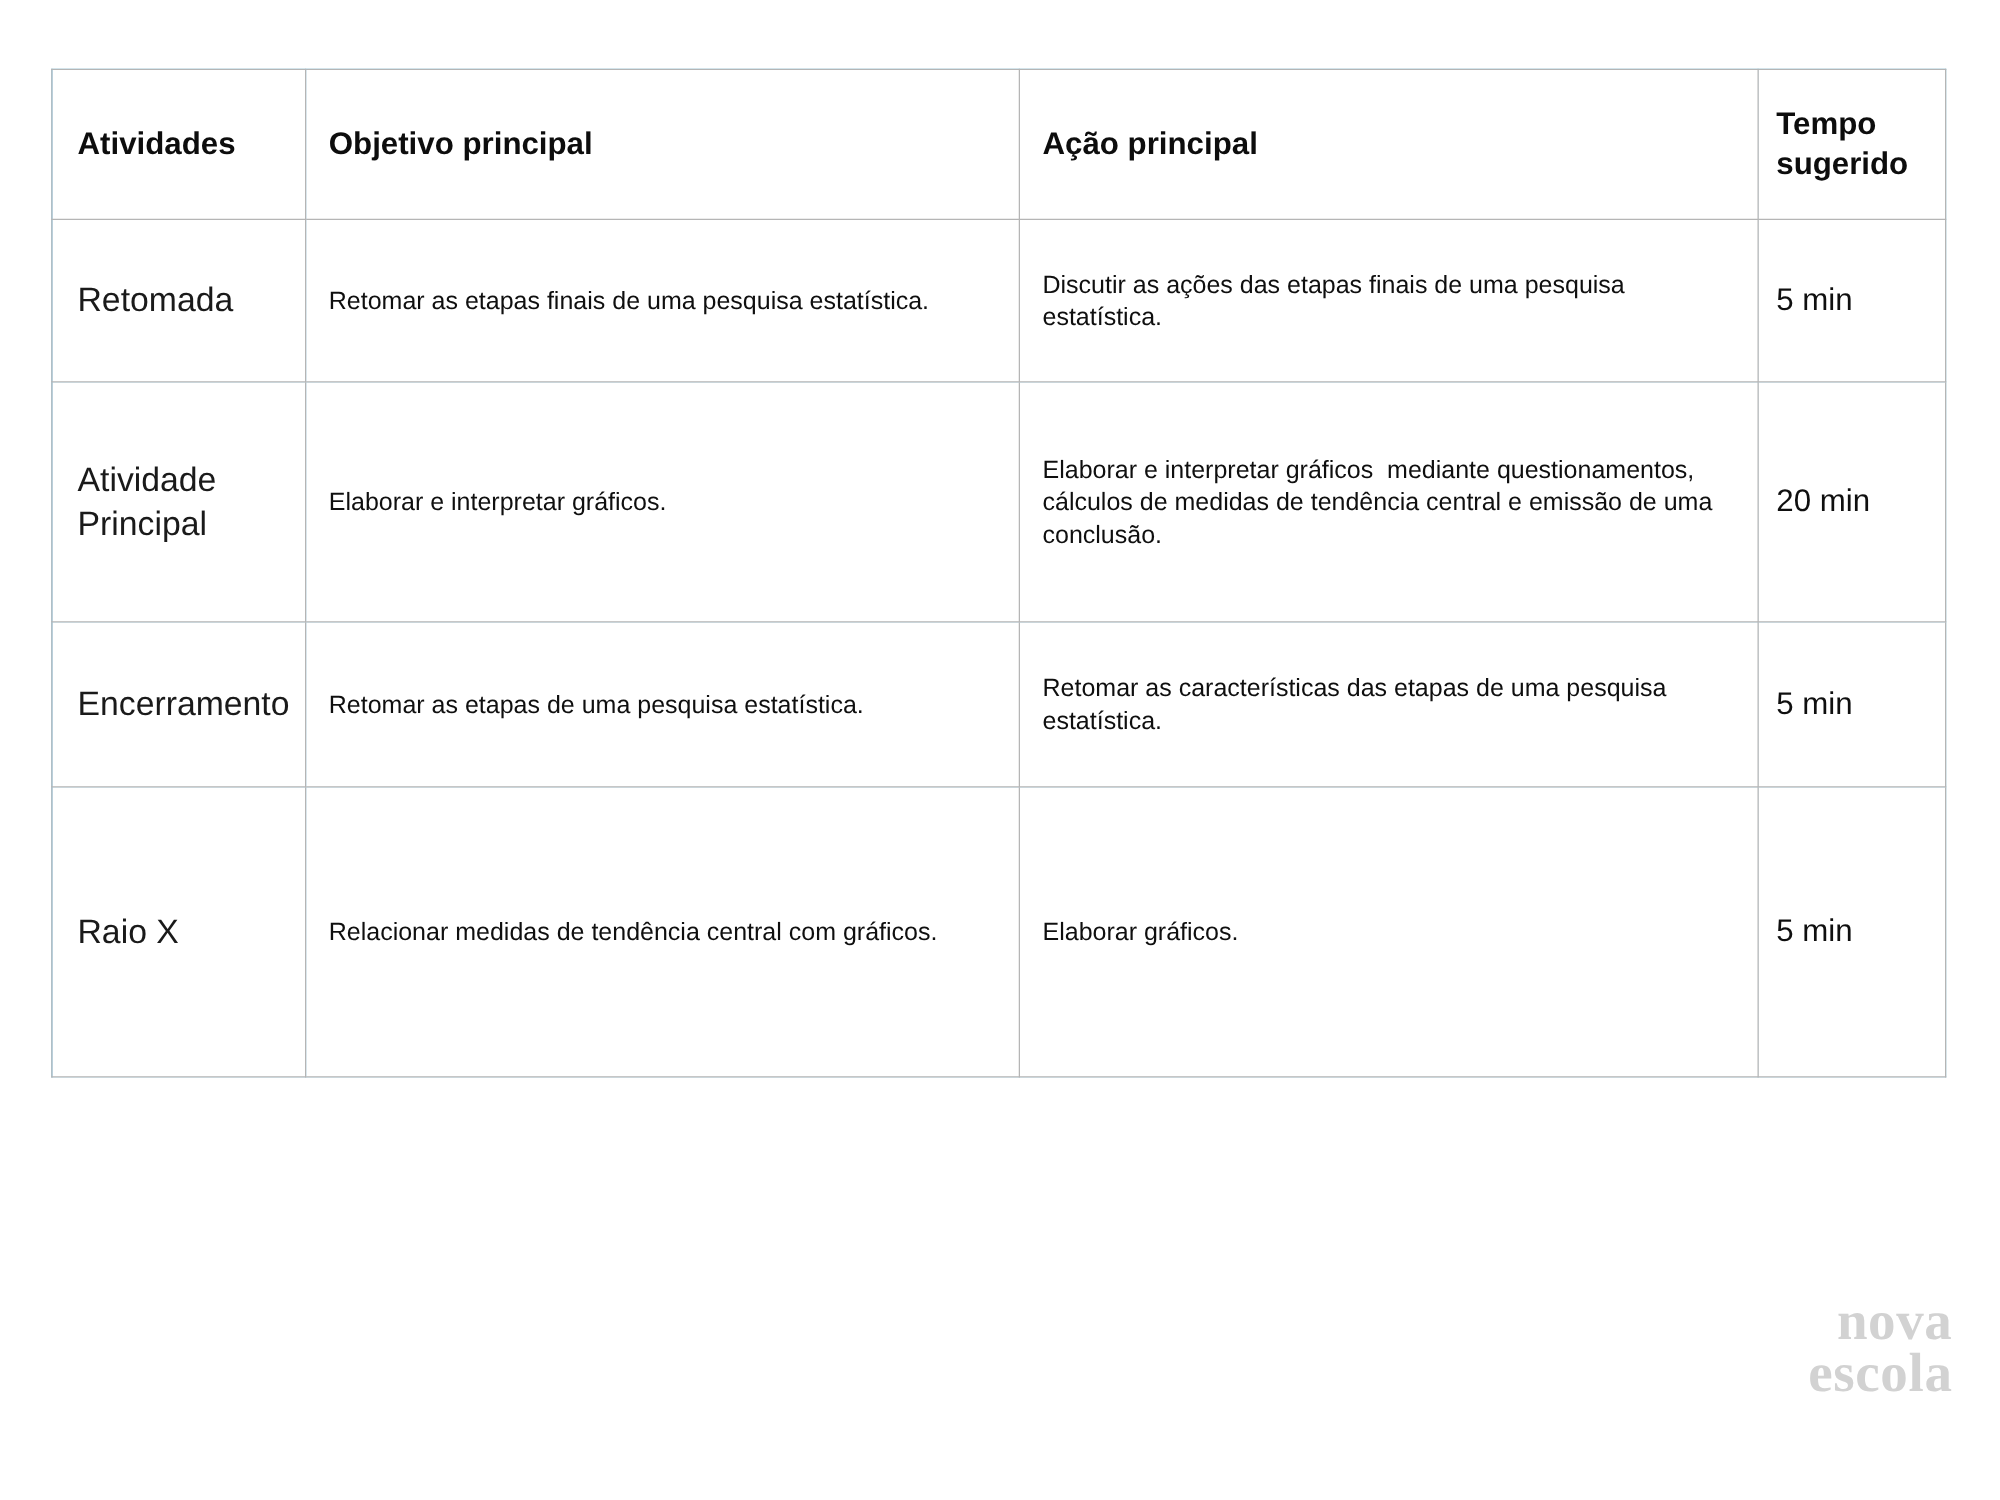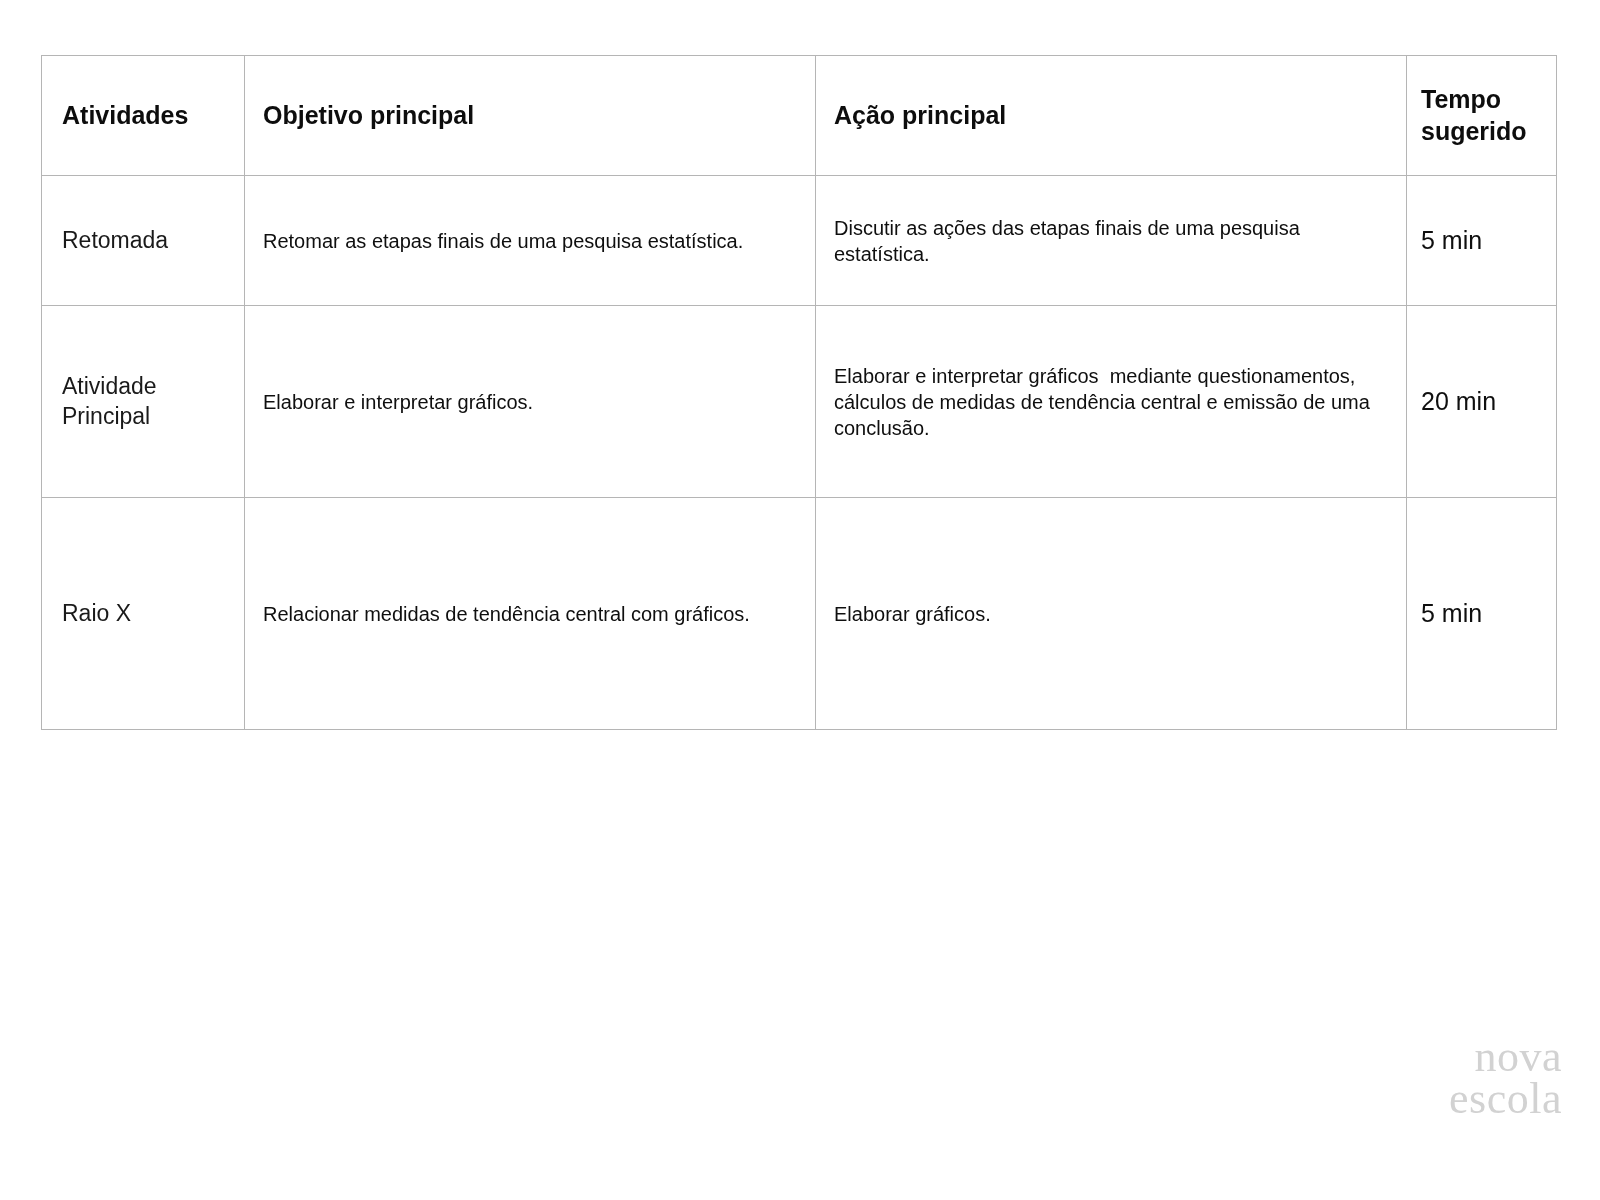--- a/index.html
+++ b/index.html
@@ -61,21 +61,21 @@
   thead th.th-activities { padding-left: 20px; }
   thead th.th-time       { padding-left: 14px; }
 
   
   tbody td {
     color: #111111;
     padding: 0 18px;
   }
 
   td.cell-activity {
-    font-size: 23px;
+    font-size: 27px;
     line-height: 1.28;
     padding-left: 20px;
     color: #1a1a1a;
   }
 
   td.cell-objective,
   td.cell-action {
     font-size: 20px;
     line-height: 1.30;
     color: #0f0f0f;
@@ -99,21 +99,21 @@
   .cell-text { display: block; white-space: pre-wrap; }
 
   
   .logo {
     position: absolute;
     left: 1372px;
     top: 1036px;
     width: 190px;
     text-align: right;
     font-family: "Liberation Serif", serif;
-    font-weight: normal;
+    font-weight: bold;
     font-size: 44px;
     line-height: 0.95;
     color: #d2d2d2;
     letter-spacing: 0.5px;
     user-select: none;
   }
   .logo .logo-line { display: block; }
 </style>
 </head>
 <body>
@@ -170,20 +170,34 @@
           </td>
           <td class="cell-action">
             <span class="cell-text">Elaborar e interpretar gráficos  mediante questionamentos, cálculos de medidas de tendência central e emissão de uma conclusão.</span>
           </td>
           <td class="cell-time">
             <span class="cell-text">20 min</span>
           </td>
         </tr>
 
 
+        <tr class="row-3">
+          <td class="cell-activity">
+            <span class="cell-text">Encerramento</span>
+          </td>
+          <td class="cell-objective">
+            <span class="cell-text">Retomar as etapas de uma pesquisa estatística.</span>
+          </td>
+          <td class="cell-action">
+            <span class="cell-text">Retomar as características das etapas de uma pesquisa estatística.</span>
+          </td>
+          <td class="cell-time">
+            <span class="cell-text">5 min</span>
+          </td>
+        </tr>
 
         <tr class="row-4">
           <td class="cell-activity">
             <span class="cell-text">Raio X</span>
           </td>
           <td class="cell-objective">
             <span class="cell-text">Relacionar medidas de tendência central com gráficos.</span>
           </td>
           <td class="cell-action">
             <span class="cell-text">Elaborar gráficos.</span>

